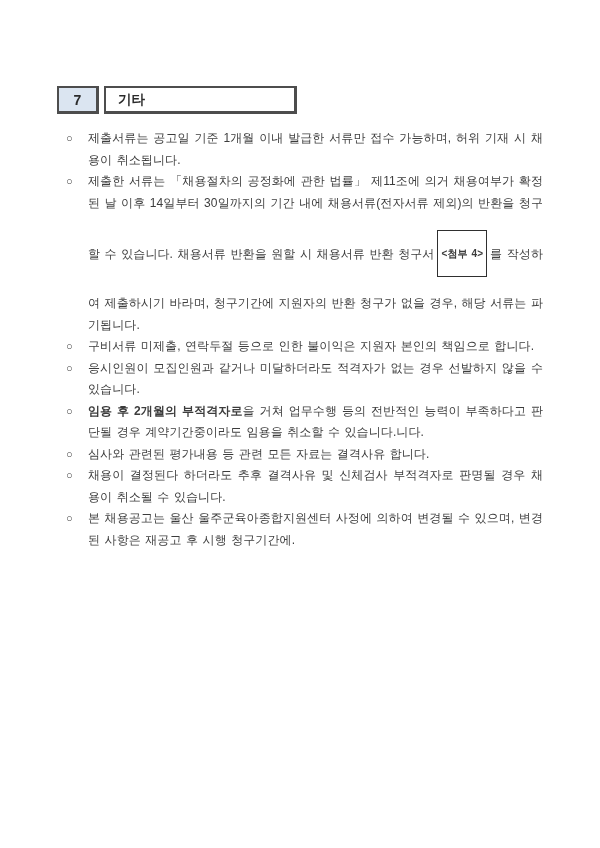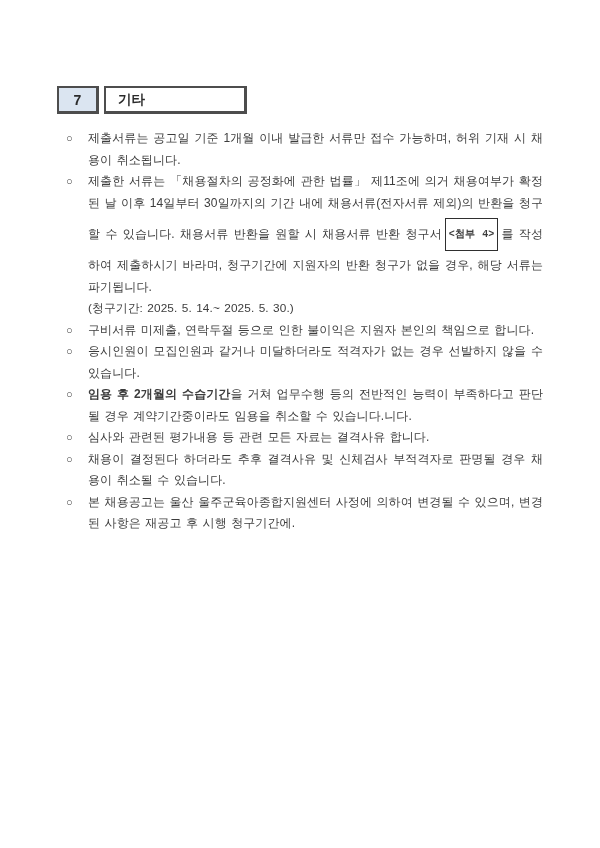--- a/index.html
+++ b/index.html
@@ -33,21 +33,21 @@
     border-right-width: 3px;
     border-bottom-width: 3px;
     display: flex;
     align-items: center;
     justify-content: center;
     font-size: 14px;
     font-weight: bold;
     color: #2b2b2b;
   }
   .title-box {
-    width: 143px;
+    width: 193px;
     box-sizing: border-box;
     background: #ffffff;
     border: 2px solid var(--box-border, #4d4d4d);
     border-right-width: 3px;
     border-bottom-width: 3px;
     display: flex;
     align-items: center;
     padding-left: 12px;
     font-size: 13.5px;
     font-weight: bold;
@@ -78,25 +78,24 @@
     word-spacing: 1px;
     letter-spacing: 0.1px;
   }
   .itext .bold { font-weight: bold; }
   .attach-tag {
     display: inline-block;
     border: 1.5px solid #2f2f2f;
     font-size: 10px;
     font-weight: bold;
     line-height: 13px;
-    padding: 9px 3px;
-    margin: 4px 3px;
+    padding: 16px 3px;
+    margin: 16px 3px;
     vertical-align: 1px;
     white-space: nowrap;
-    font-family: Liberation Mono, monospace;
   }
   .claim {
     text-align: left;
     font-size: 11.8px;
   }
 </style>
 </head>
 <body>
 
 <div class="page">
@@ -113,37 +112,36 @@
   <div class="notice-list">
 
     <div class="item">
       <span class="marker">○</span>
       <div class="itext">제출서류는 공고일 기준 1개월 이내 발급한 서류만 접수 가능하며, 허위 기재 시 채용이 취소됩니다.</div>
     </div>
 
     <div class="item">
       <span class="marker">○</span>
       <div class="itext"><span>제출한 서류는 「채용절차의 공정화에 관한 법률」 제11조에 의거 채용여부가 확정된 날 이후 14일부터 30일까지의 기간 내에 채용서류(전자서류 제외)의 반환을 청구할 수 있습니다. 채용서류 반환을 원할 시 채용서류 반환 청구서</span><span class="attach-tag">&lt;첨부 4&gt;</span><span>를 작성하여 제출하시기 바라며, 청구기간에 지원자의 반환 청구가 없을 경우, 해당 서류는 파기됩니다.</span>
-        <div class="claim">(청구기간: 2025. 5. 14.~ 2025. 5. 30.)</div>
       </div>
     </div>
 
     <div class="item">
       <span class="marker">○</span>
       <div class="itext">구비서류 미제출, 연락두절 등으로 인한 불이익은 지원자 본인의 책임으로 합니다.</div>
     </div>
 
     <div class="item">
       <span class="marker">○</span>
       <div class="itext">응시인원이 모집인원과 같거나 미달하더라도 적격자가 없는 경우 선발하지 않을 수 있습니다.</div>
     </div>
 
     <div class="item">
       <span class="marker">○</span>
-      <div class="itext"><span class="bold">임용 후 2개월의 수습기간</span><span>을 거쳐 업무수행 등의 전반적인 능력이 부족하다고 판단될 경우 계약기간중이라도 임용을 취소할 수 있습니다.니다.</span></div>
+      <div class="itext"><span class="bold">임용 후 2개월의 부적격자로</span><span>을 거쳐 업무수행 등의 전반적인 능력이 부족하다고 판단될 경우 계약기간중이라도 임용을 취소할 수 있습니다.니다.</span></div>
     </div>
 
     <div class="item">
       <span class="marker">○</span>
       <div class="itext">심사와 관련된 평가내용 등 관련 모든 자료는 결격사유 합니다.</div>
     </div>
 
     <div class="item">
       <span class="marker">○</span>
       <div class="itext">채용이 결정된다 하더라도 추후 결격사유 및 신체검사 부적격자로 판명될 경우 채용이 취소될 수 있습니다.</div>

